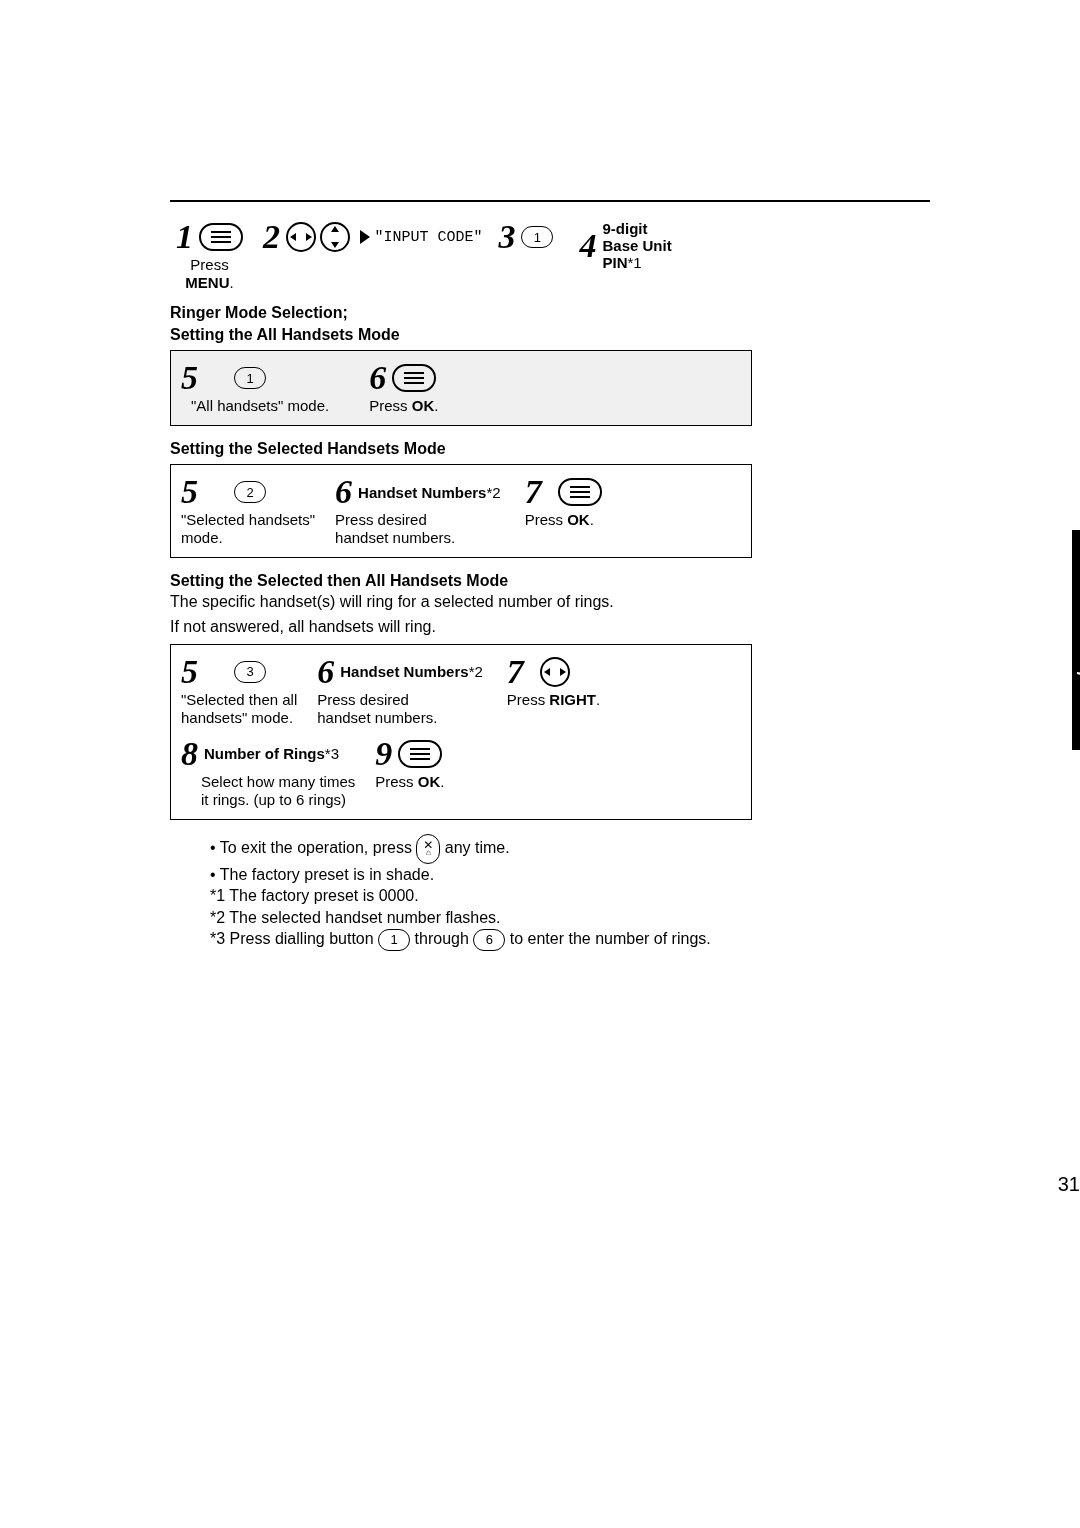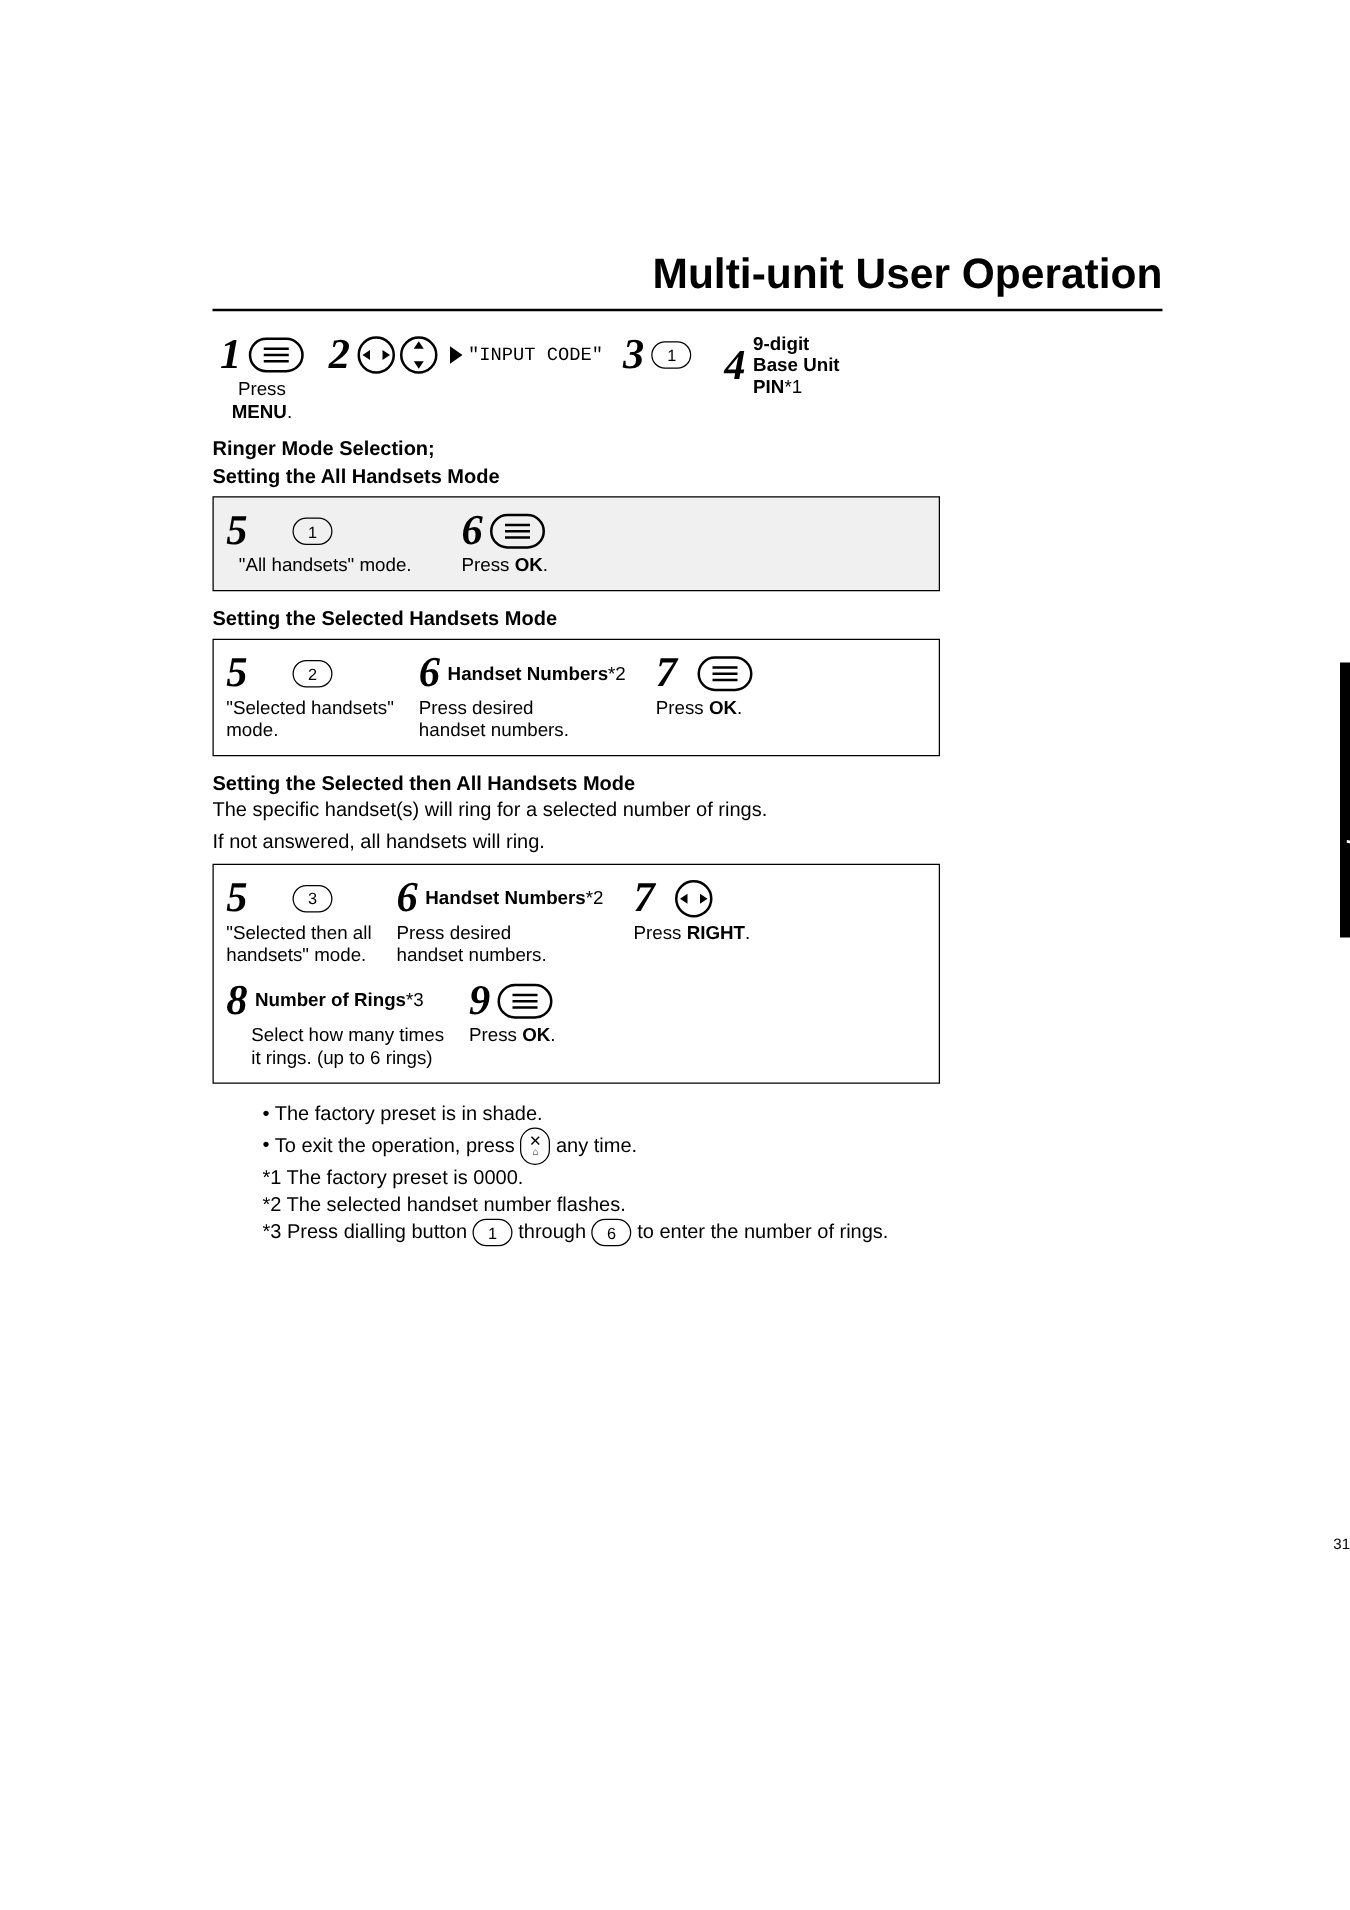--- a/index.html
+++ b/index.html
@@ -173,21 +173,21 @@
     justify-content:center;
     vertical-align:middle;
     font-size:12px;
     flex-direction:column;
     line-height:0.8;
   }
   .pagenum{
     position:absolute;
     bottom:-245px;
     right:0;
-    font-size:12px;
+    font-size:20px;
     text-align:right;
   }
   .steprow{
     display:flex;
     align-items:flex-start;
     flex-wrap:wrap;
   }
   .stepcell{
     display:flex;
     flex-direction:column;
@@ -195,21 +195,20 @@
   }
   .stepcell .top{display:flex;align-items:center;}
   .stepcell .sub{font-size:15px;line-height:1.2; text-align:left; margin-top:2px;}
   .inlinecap{font-size:15px;}
 </style>
 </head>
 <body>
 
 <div class="page">
 
-  <div class="title">Multi-unit User Operation</div>
   <div class="title-rule"></div>
 
 
   <div class="steprow" style="margin-left:6px;">
 
     <div class="stepcell">
       <div class="top">
         <span class="bignum">1</span>
         <span class="icon-oval">
             <span class="lines"></span>
@@ -379,26 +378,26 @@
             </span>
         </div>
         <div class="sub">
           <span>Press </span><b>OK</b><span>.</span>
         </div>
       </div>
     </div>
   </div>
 
   <ul class="footnotes">
-    <li class="bullet-dot">The factory preset is in shade.</li>
     <li class="bullet-dot">
       <span>To exit the operation, press </span>
       <span class="icon-endcall">✕<span style="font-size:8px;">⌂</span></span>
       <span> any time.</span>
     </li>
+    <li class="bullet-dot">The factory preset is in shade.</li>
     <li>*1 The factory preset is 0000.</li>
     <li>*2 The selected handset number flashes.</li>
     <li>
       <span>*3 Press dialling button </span>
       <span class="icon-dialnum">1</span>
       <span> through </span>
       <span class="icon-dialnum">6</span>
       <span> to enter the number of rings.</span>
     </li>
   </ul>

